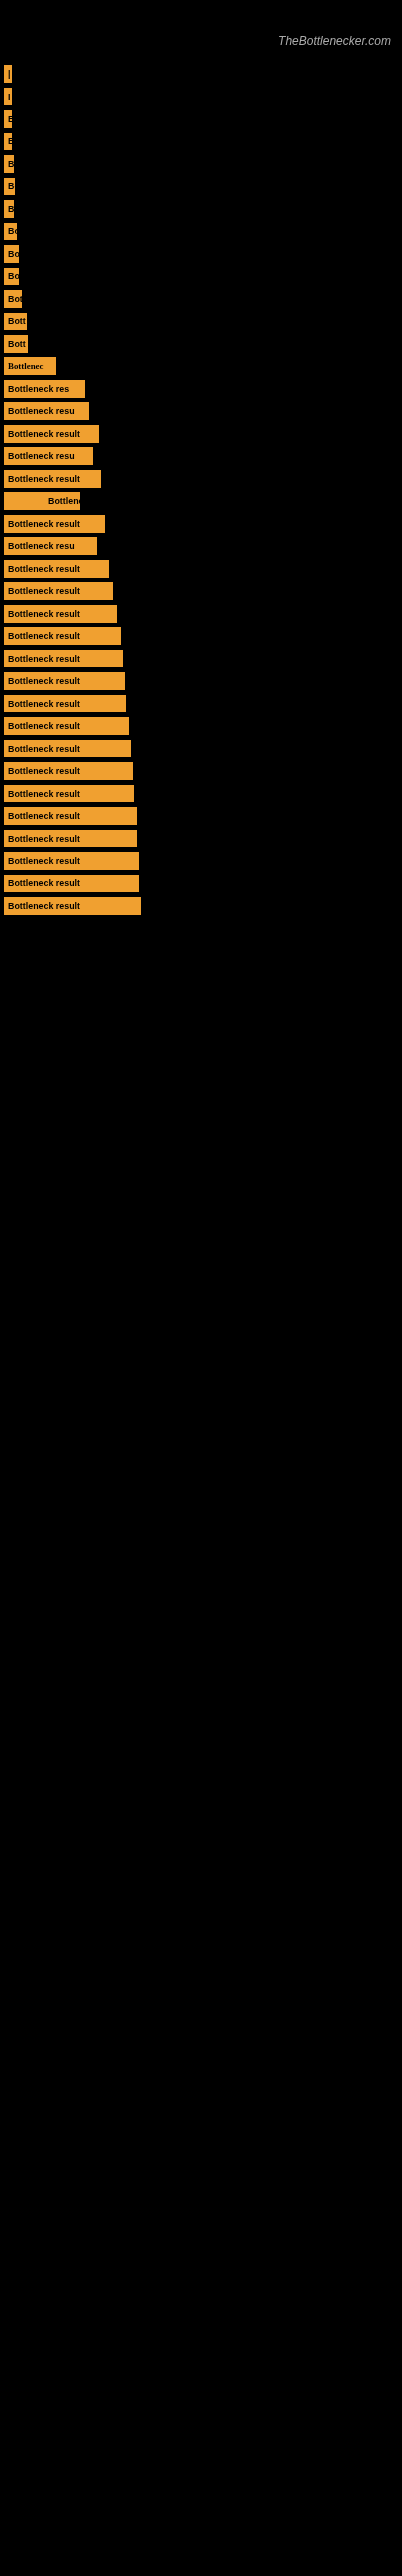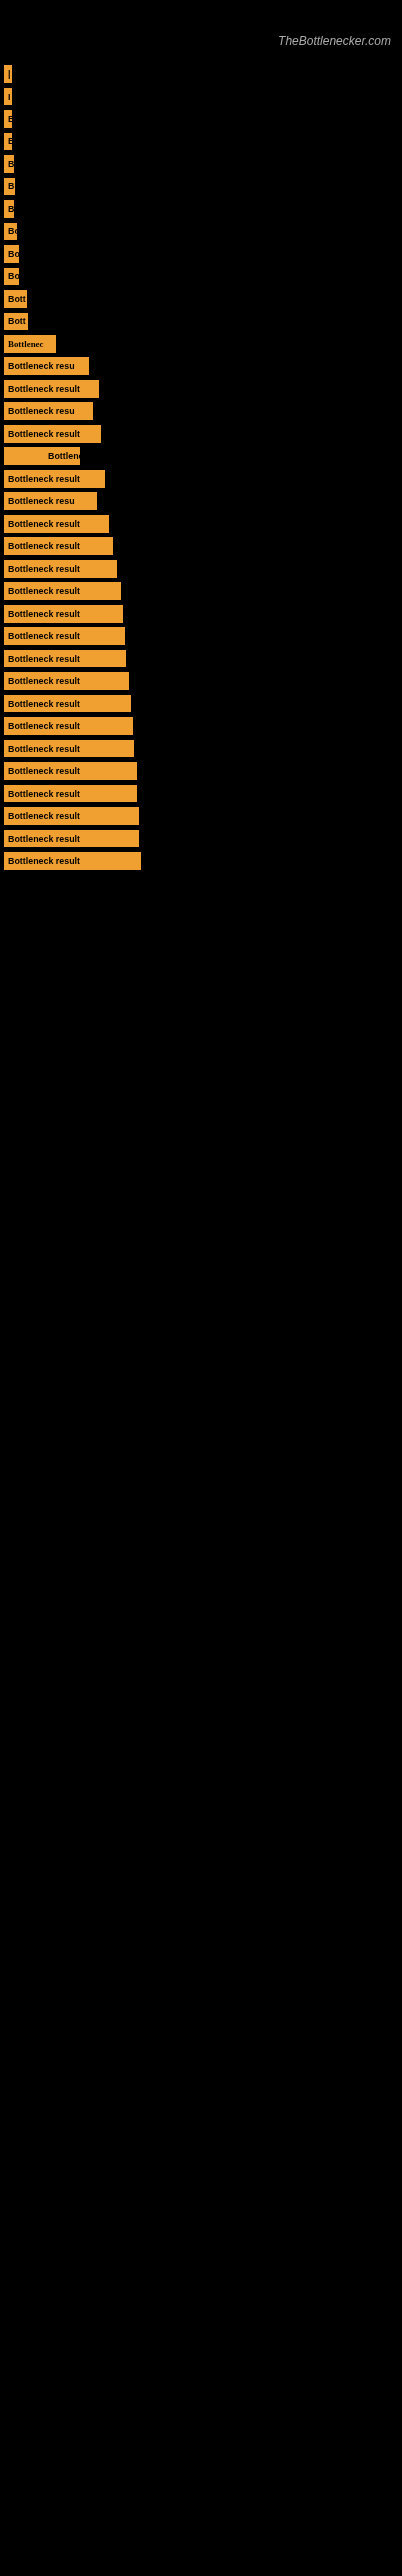--- a/index.html
+++ b/index.html
@@ -82,27 +82,33 @@
       <div class="bar-container">
         <div class="bar-label" style="width: 13px; min-width: 13px; max-width: 13px;">Bo</div>
       </div>
       <div class="bar-container">
         <div class="bar-label" style="width: 14.5px; min-width: 14.5px; max-width: 14.5px;">Bo</div>
       </div>
       <div class="bar-container">
         <div class="bar-label" style="width: 14.5px; min-width: 14.5px; max-width: 14.5px;">Bo</div>
       </div>
       <div class="bar-container">
+        <div class="bar-label" style="width: 17.7px; min-width: 17.7px; max-width: 17.7px;">Bot</div>
+      </div>
+      <div class="bar-container">
         <div class="bar-label" style="width: 22.5px; min-width: 22.5px; max-width: 22.5px;">Bott</div>
       </div>
       <div class="bar-container">
         <div class="bar-label" style="width: 24px; min-width: 24px; max-width: 24px;">Bott</div>
       </div>
       <div class="bar-container">
         <div class="bar-label" style="width: 52px; min-width: 52px; max-width: 52px; font-family: Liberation Serif, serif;">Bottlenec</div>
+      </div>
+      <div class="bar-container">
+        <div class="bar-label" style="width: 81px; min-width: 81px; max-width: 81px;">Bottleneck res</div>
       </div>
       <div class="bar-container">
         <div class="bar-label" style="width: 85px; min-width: 85px; max-width: 85px;">Bottleneck resu</div>
       </div>
       <div class="bar-container">
         <div class="bar-label" style="width: 95px; min-width: 95px; max-width: 95px;">Bottleneck result</div>
       </div>
       <div class="bar-container">
         <div class="bar-label" style="width: 89px; min-width: 89px; max-width: 89px;">Bottleneck resu</div>
       </div>

